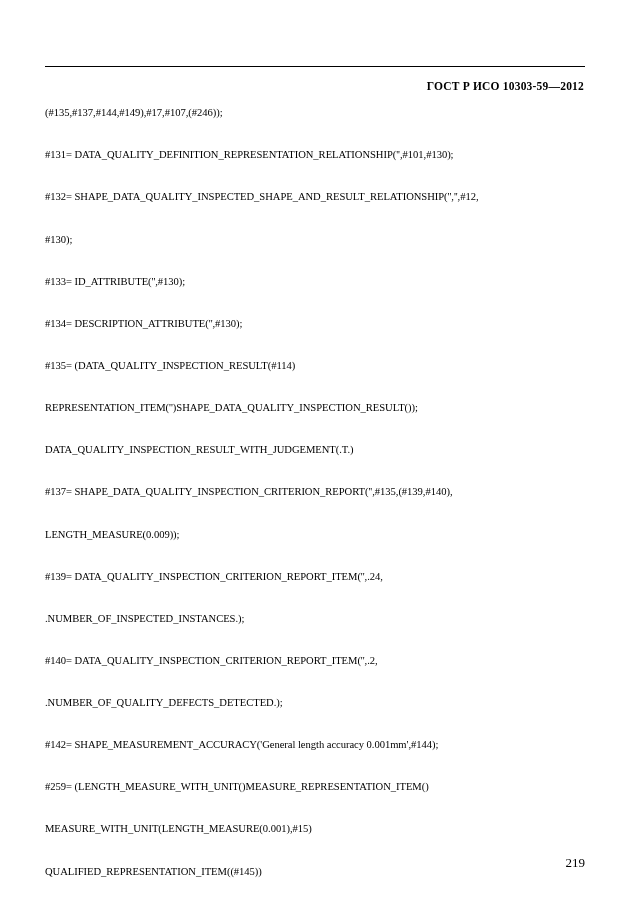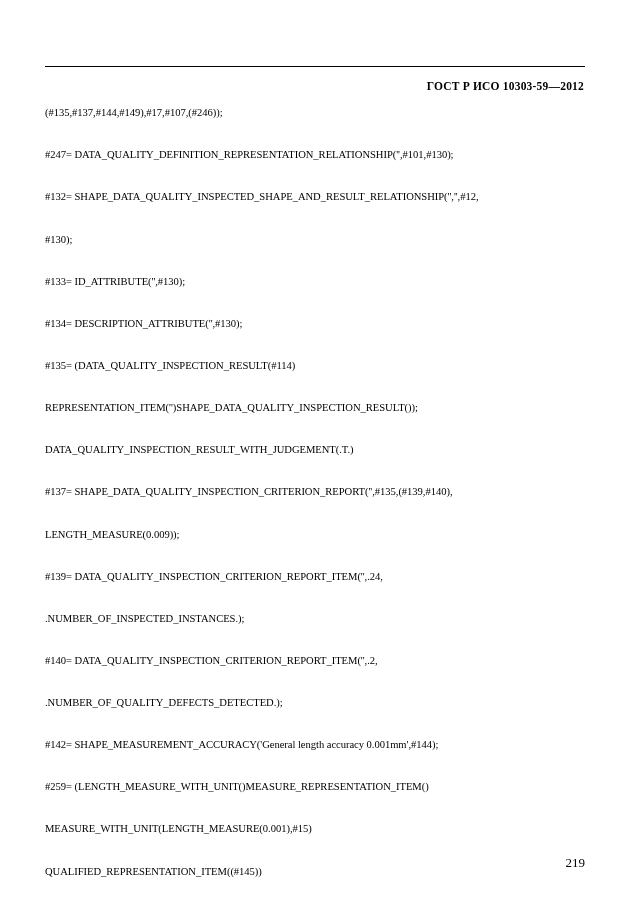--- a/index.html
+++ b/index.html
@@ -70,21 +70,21 @@
 
 <div class="page">
 
   <div class="header">ГОСТ Р ИСО 10303-59—2012</div>
   <div class="header-rule"></div>
 
   <div class="content">
 
     <div class="code-block">
       <div class="code-line">(#135,#137,#144,#149),#17,#107,(#246));</div>
-      <div class="code-line">#247= DATA_QUALITY_DEFINITION_REPRESENTATION_RELATIONSHIP('',#101,#130);</div>
+      <div class="code-line">#131= DATA_QUALITY_DEFINITION_REPRESENTATION_RELATIONSHIP('',#101,#130);</div>
       <div class="code-line">#132= SHAPE_DATA_QUALITY_INSPECTED_SHAPE_AND_RESULT_RELATIONSHIP('','',#12,</div>
       <div class="code-line">#130);</div>
       <div class="code-line">#133= ID_ATTRIBUTE('',#130);</div>
       <div class="code-line">#134= DESCRIPTION_ATTRIBUTE('',#130);</div>
       <div class="code-line">#135= (DATA_QUALITY_INSPECTION_RESULT(#114)</div>
       <div class="code-line">REPRESENTATION_ITEM('')SHAPE_DATA_QUALITY_INSPECTION_RESULT());</div>
       <div class="code-line">DATA_QUALITY_INSPECTION_RESULT_WITH_JUDGEMENT(.T.)</div>
       <div class="code-line">#137= SHAPE_DATA_QUALITY_INSPECTION_CRITERION_REPORT('',#135,(#139,#140),</div>
       <div class="code-line">LENGTH_MEASURE(0.009));</div>
       <div class="code-line">#139= DATA_QUALITY_INSPECTION_CRITERION_REPORT_ITEM('',.24,</div>

